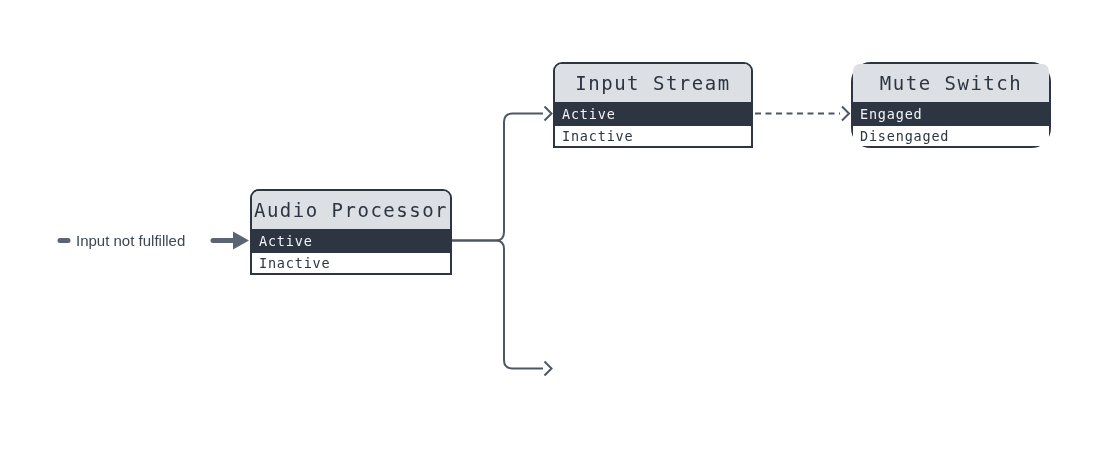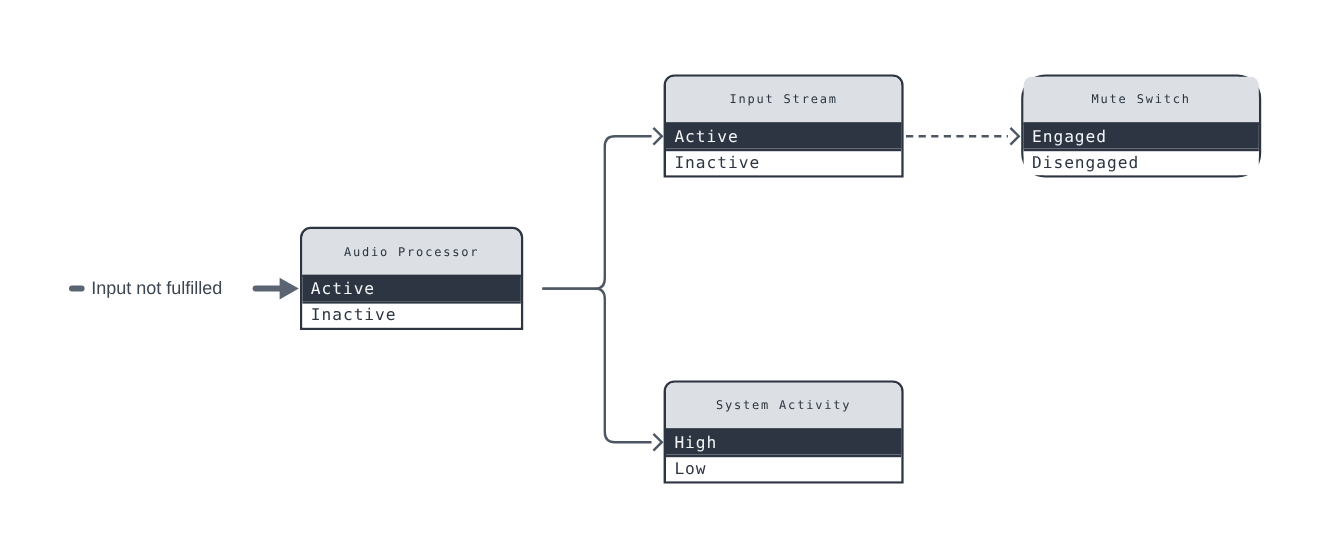--- a/index.html
+++ b/index.html
@@ -47,41 +47,42 @@
     flex-direction: column;
     font-family: "DejaVu Sans Mono", monospace;
   }
   .node-header {
     box-sizing: border-box;
     height: 38px;
     background: var(--node-header-bg);
     color: var(--node-header-text);
     border-radius: 7px 7px 0 0;
     display: flex; align-items: center; justify-content: center;
-    font-size: 10px;
+    font-size: 19px;
     letter-spacing: 1.5px;
     flex: 0 0 38px;
+    text-align: right;
   }
   .row {
     box-sizing: border-box;
     flex: 1 1 auto;
     border-top: 2px solid var(--node-border);
     background: var(--row-inactive-bg);
     color: var(--row-inactive-text);
     display: flex; align-items: center;
     padding-left: 7px;
     font-size: 13.5px;
     letter-spacing: 0.8px;
     white-space: nowrap;
   }
   .row.row-active {
     background: var(--row-active-bg);
     color: var(--row-active-text);
   }
-  #node-audio-processor  { left: 250px; top: 189px; width: 186px; }
+  #node-audio-processor  { left: 250px; top: 189px; width: 202px; }
   #node-input-stream     { left: 553px; top: 62px;  }
   #node-mute-switch      { left: 851px; top: 62px; border-radius: 20px;  }
   #node-system-activity  { left: 553px; top: 317px; }
 
   .annotation-label {
     position: absolute;
     left: 76px; top: 233px;
     height: 16px; line-height: 16px;
     font-size: 15px;
     color: var(--annotation-text);
@@ -122,19 +123,14 @@
     <div class="row row-active">Active</div>
     <div class="row">Inactive</div>
   </div>
 
   <div class="node" id="node-mute-switch">
     <div class="node-header">Mute Switch</div>
     <div class="row row-active">Engaged</div>
     <div class="row">Disengaged</div>
   </div>
 
-  <div class="node" id="node-system-activity">
-    <div class="node-header">System Activity</div>
-    <div class="row row-active">High</div>
-    <div class="row">Low</div>
-  </div>
 
 </div>
 
 </body></html>

